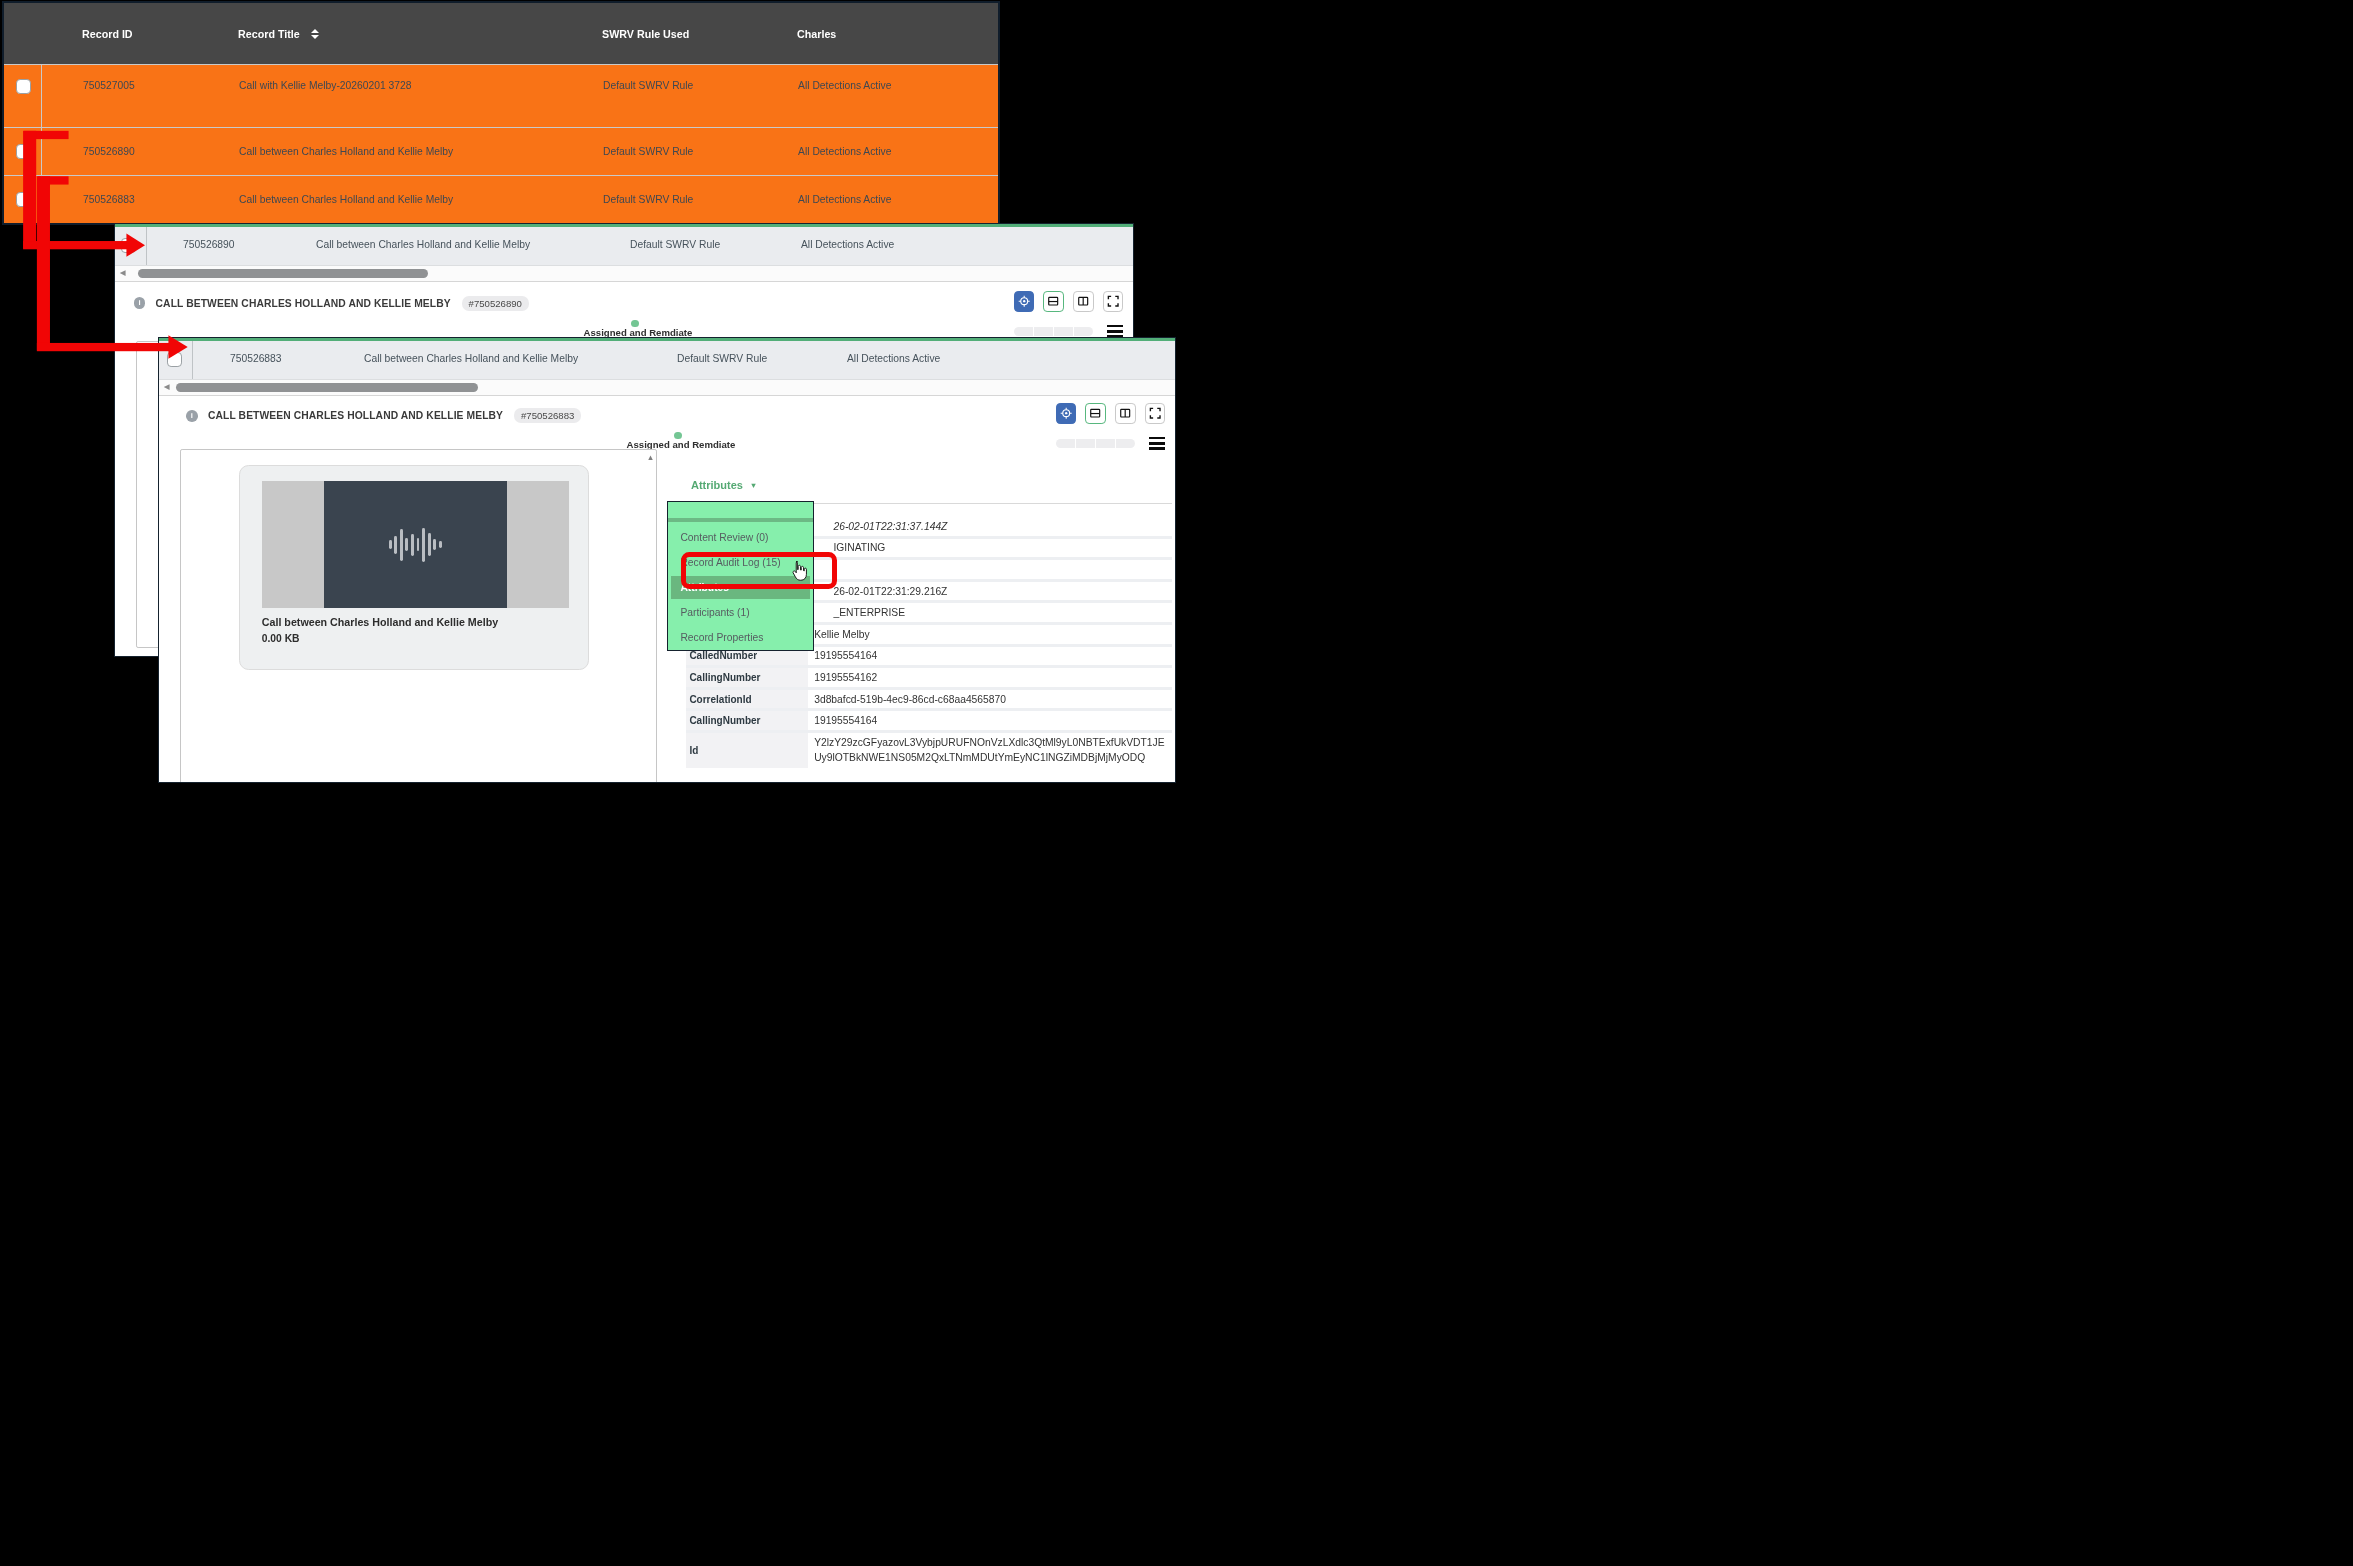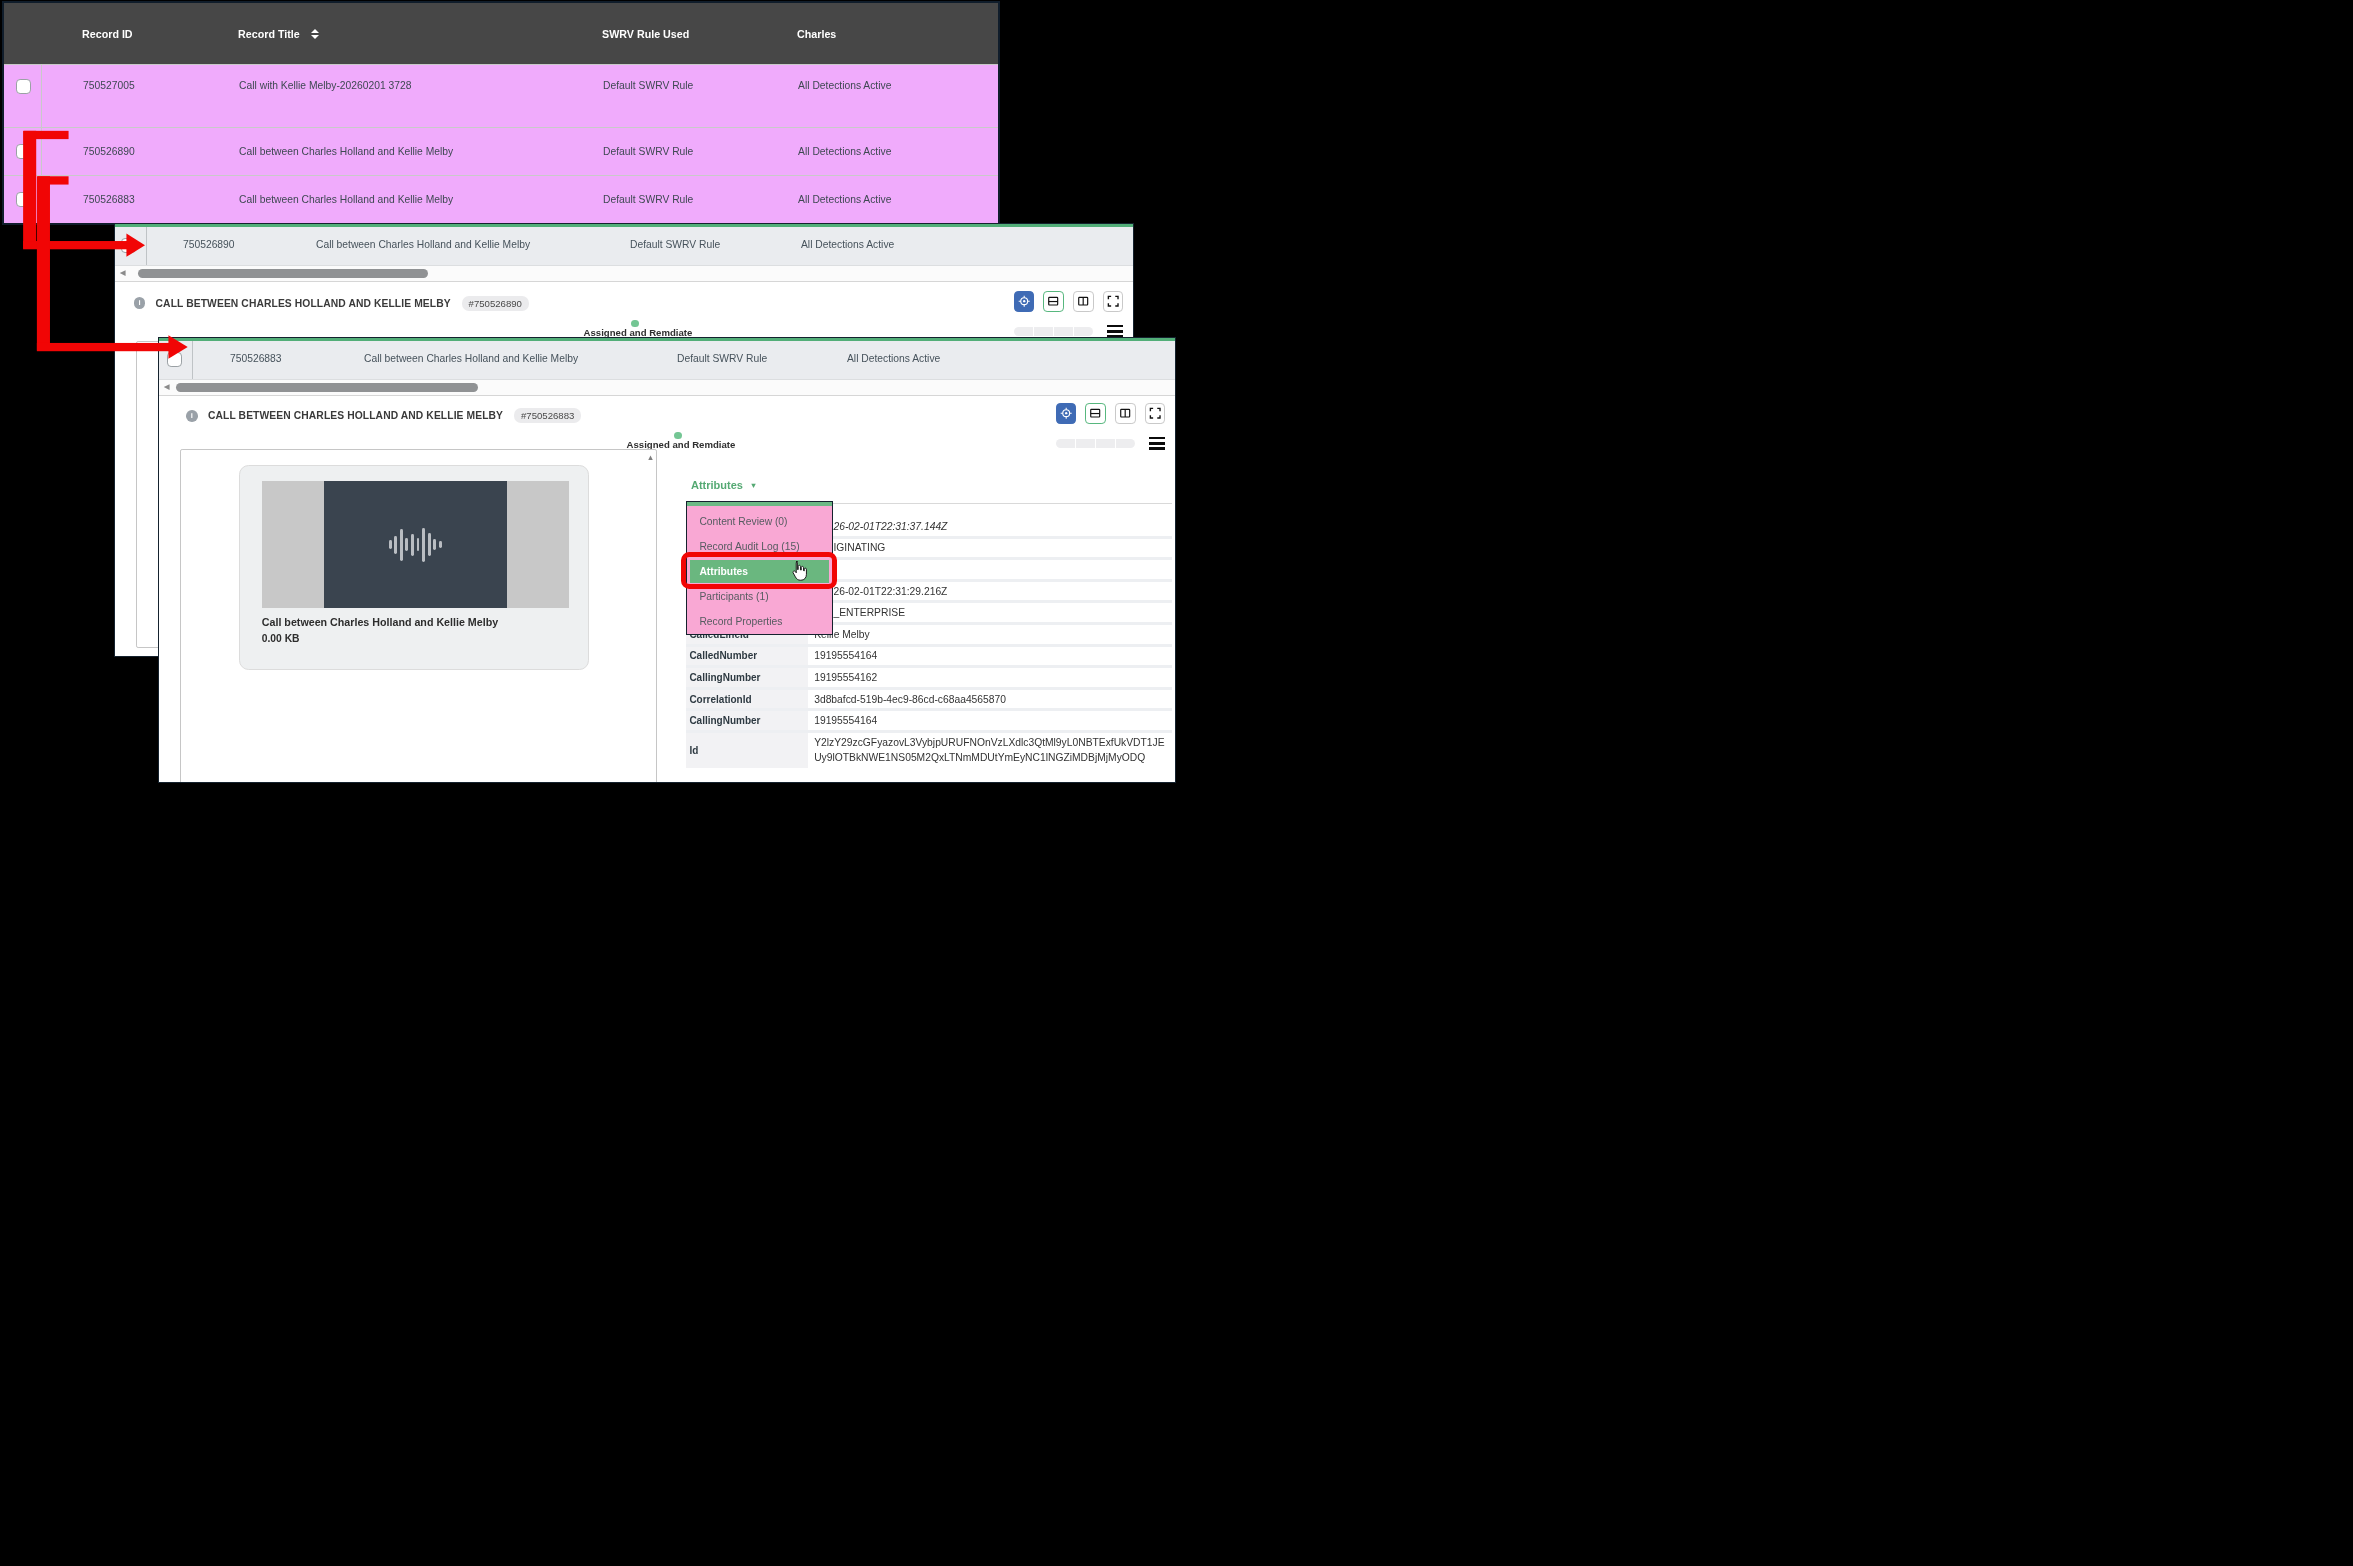--- a/index.html
+++ b/index.html
@@ -9,21 +9,21 @@
   
   .toptable{position:absolute;left:2.1px;top:1.4px;width:998px;background:#fff;
             border:2.1px solid #101d2b;box-sizing:border-box;}
   .tt-head{display:flex;background:#474747;color:#fff;height:61px;align-items:center;
            font-weight:bold;font-size:10.7px;}
   .tt-col-cb{width:37px;flex:0 0 37px;align-self:stretch;position:relative;}
   .tt-col-id{width:154px;flex:0 0 154px;padding-left:41px;box-sizing:border-box;}
   .tt-col-title{width:364px;flex:0 0 364px;padding-left:43px;box-sizing:border-box;display:flex;align-items:center;}
   .tt-col-rule{width:195px;flex:0 0 195px;padding-left:43px;box-sizing:border-box;}
   .tt-col-policy{flex:1;padding-left:43px;box-sizing:border-box;}
-  .tt-row{display:flex;border-top:0.7px solid #c9c9c9;background:#f0abfc;color:#3e4852;font-size:10.3px;align-items:center;}
+  .tt-row{display:flex;border-top:0.7px solid #c9c9c9;background:#f97316;color:#3e4852;font-size:10.3px;align-items:center;}
   .tt-row.first{height:62px;align-items:flex-start;}
   .tt-row.first .tt-col-id,.tt-row.first .tt-col-title,.tt-row.first .tt-col-rule,
   .tt-row.first .tt-col-policy{padding-top:15px;}
   .tt-row.r{height:47px;}
   .tt-row .tt-col-cb{border-right:0.7px solid #c9c9c9;}
   .cb{position:absolute;left:12.4px;width:15px;height:15px;border:1.4px solid #9aa0a4;
       border-radius:4.1px;background:#fff;box-sizing:border-box;}
   .tt-row.first .cb{top:13.8px;} .tt-row.r .cb{top:16px;}
   .sorticon{display:inline-flex;flex-direction:column;margin-left:11px;gap:1.4px;}
   .sorticon .up{width:0;height:0;border-left:4.1px solid transparent;border-right:4.1px solid transparent;border-bottom:4.8px solid #fff;}
@@ -92,22 +92,22 @@
   .arow{display:flex;border-top:3.4px solid #edeff2;min-height:18.6px;background:transparent;}
   .arow:first-child{border-top:none;font-style:italic;}
   .alabel{width:122px;flex:0 0 122px;background:#f2f2f4;display:flex;align-items:center;
           padding-left:3.4px;font-weight:bold;font-size:10px;color:#2e3a42;box-sizing:border-box;}
   .aval{flex:1;margin-left:4.8px;background:#fff;display:flex;align-items:center;
         padding-left:1.4px;font-size:10.3px;color:#333;}
   .arow.obs .aval{padding-left:20.7px;}
   .arow.idrow .aval{word-break:break-all;line-height:1.38;padding:3.4px 6.9px 3.4px 1.4px;align-items:flex-start;}
 
   
-  .dropdown{position:absolute;left:686px;top:501px;width:147px;background:#f9a8d4;
-            border:1.4px solid #15222e;z-index:40;box-sizing:border-box;padding-top:0;}
+  .dropdown{position:absolute;left:667px;top:501px;width:147px;background:#86efac;
+            border:1.4px solid #15222e;z-index:40;box-sizing:border-box;padding-top:16px;}
   .dd-green{height:4.1px;background:#6cb985;}
   .dd-list{padding-top:2.8px;}
   .dd-item{height:25px;display:flex;align-items:center;padding-left:12.4px;font-size:10.3px;color:#565b60;white-space:nowrap;}
   .dd-item.sel{background:#6ab77f;color:#fff;font-weight:bold;margin:0.7px 2.8px;padding-left:9.6px;height:23.4px;}
 
   .redbox{position:absolute;left:681px;top:552px;width:156px;height:37px;border:5.5px solid #f10505;
           border-radius:8.3px;z-index:50;box-sizing:border-box;}
   .cursor{position:absolute;left:790px;top:560px;z-index:55;}
 
   .arrows{position:absolute;left:0;top:0;width:1177px;height:783px;z-index:60;pointer-events:none;}

